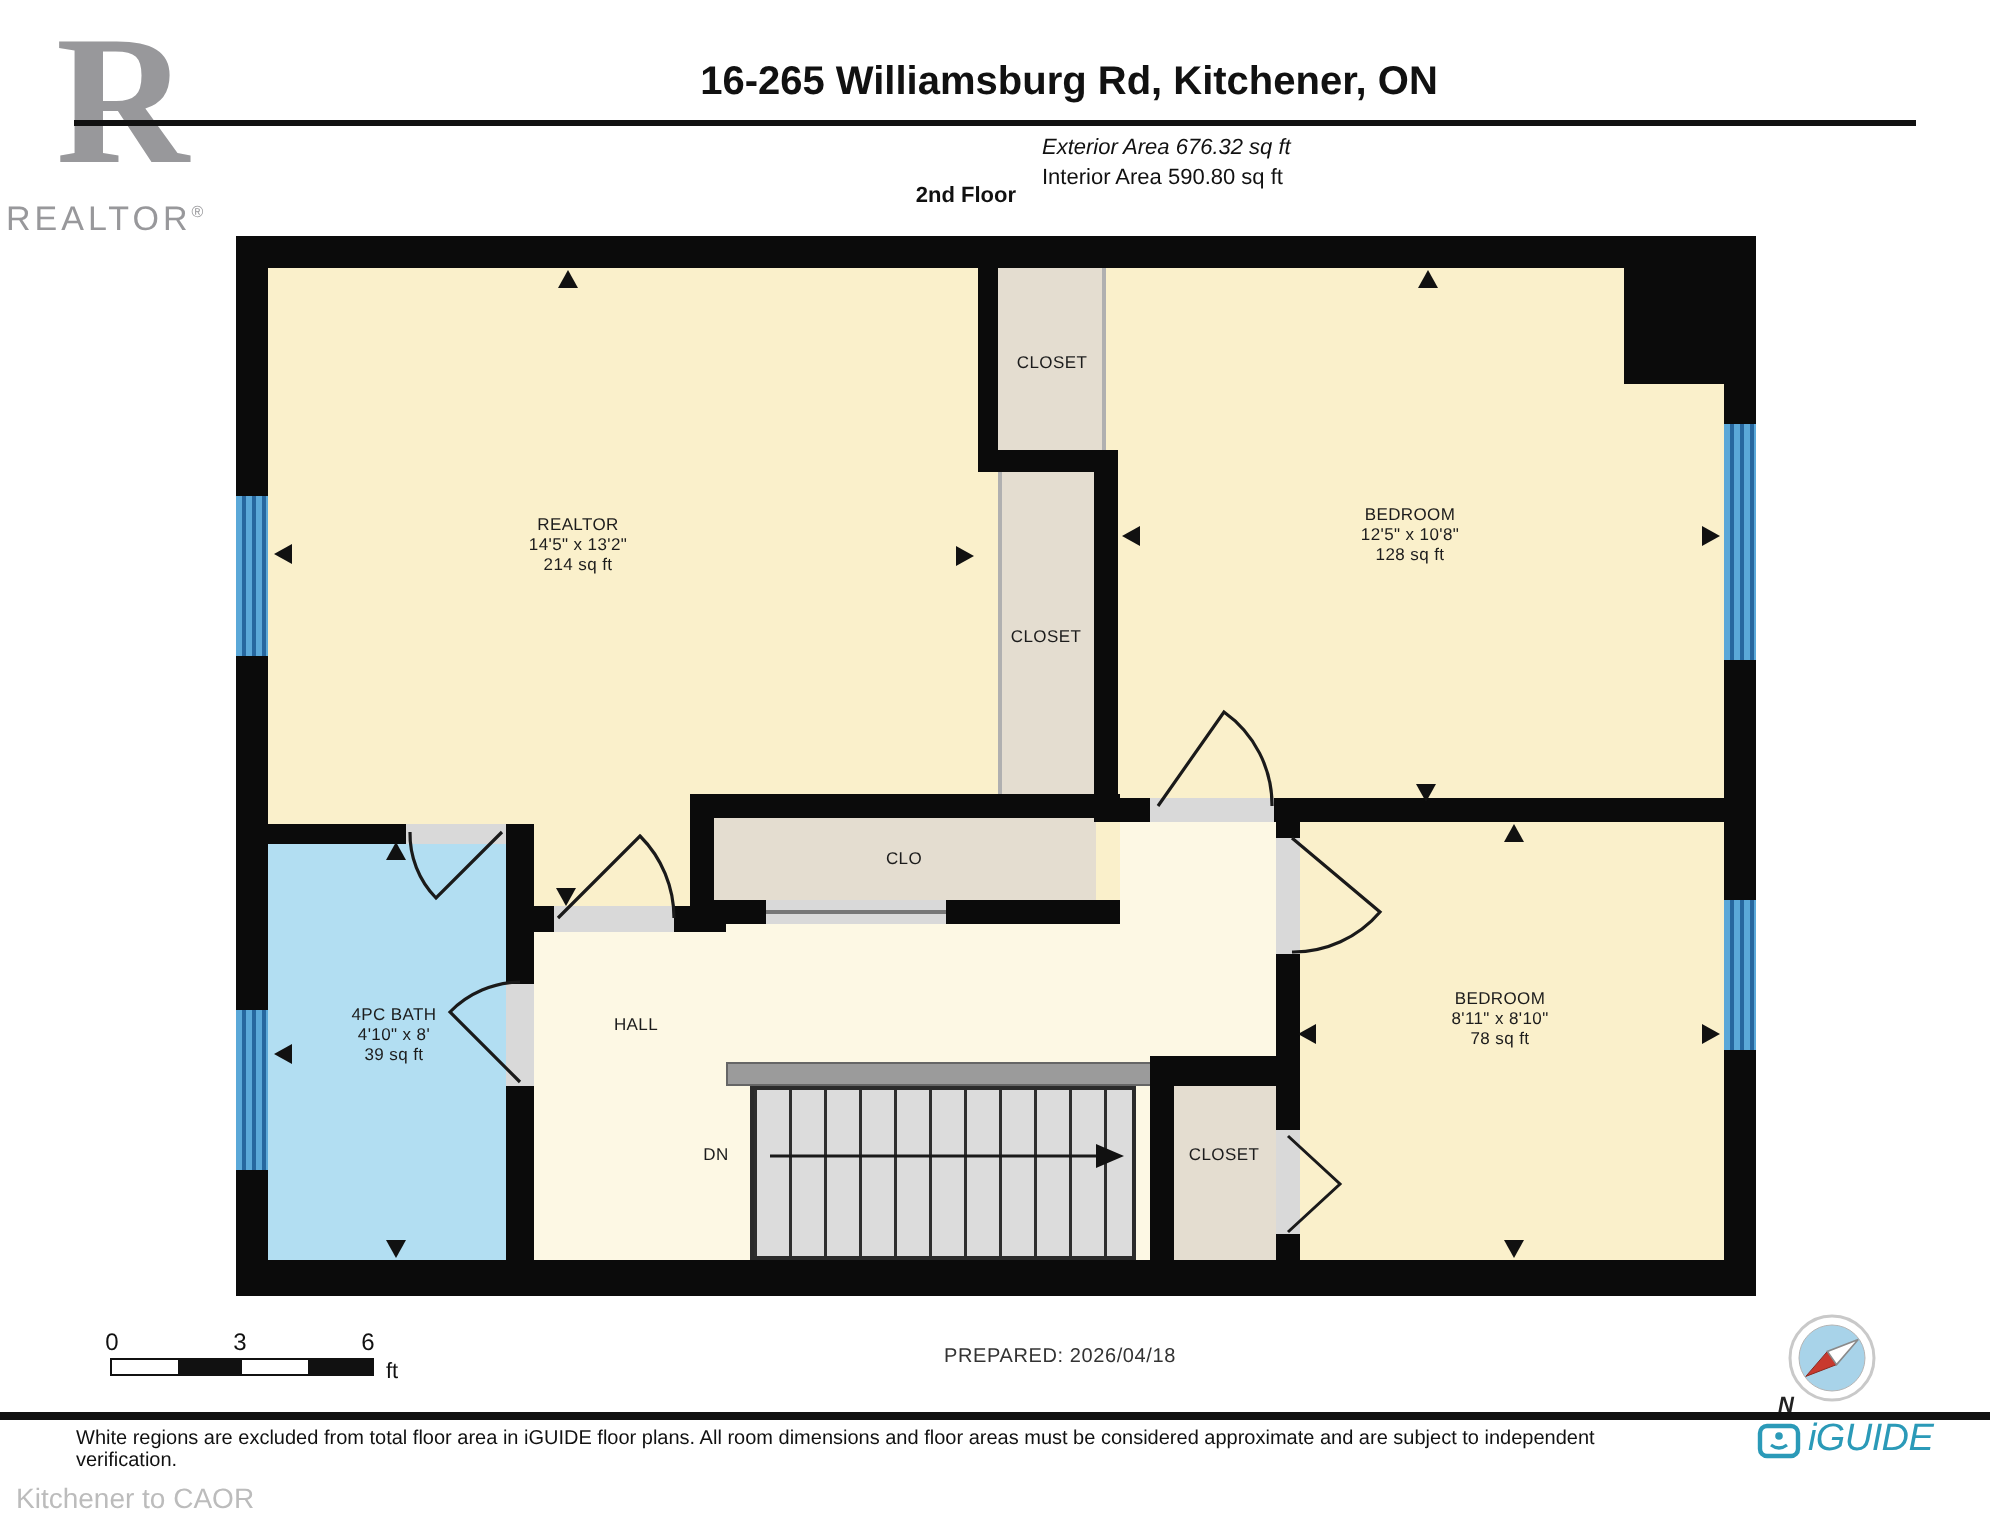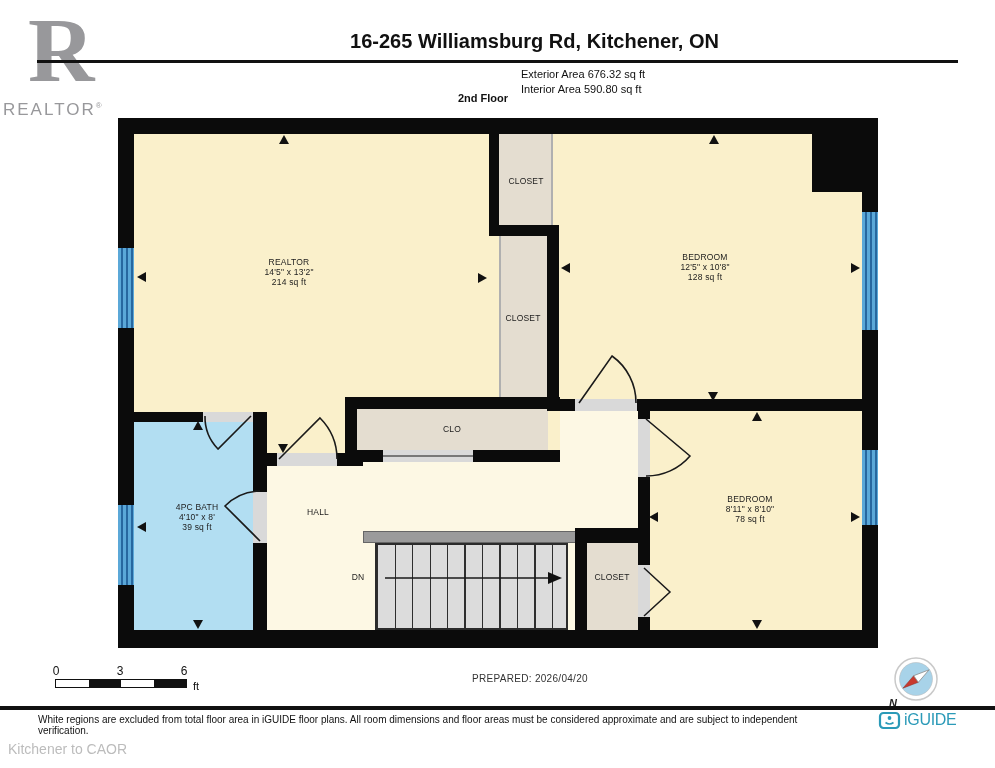--- a/index.html
+++ b/index.html
@@ -16,41 +16,41 @@
   .fl{position:absolute;}
   .gap{position:absolute;background:var(--door_gap);}
   .win{position:absolute;background:repeating-linear-gradient(90deg, var(--window) 0 3px, var(--window_stripe) 3px 5px);}
   
   .r-glyph{position:absolute;left:28px;top:2px;font-size:92px;font-weight:700;color:var(--logo_gray);line-height:96px;font-family:"Liberation Serif",serif;}
   .realtor-word{position:absolute;left:3px;top:100px;font-size:17px;letter-spacing:2px;color:var(--logo_gray);}
   .realtor-word sup{font-size:8px;}
   .page-title{position:absolute;left:0;top:30px;width:995px;text-align:center;font-size:20px;font-weight:700;margin:0;padding-left:37px;}
   .title-rule{position:absolute;left:37px;top:60px;width:921px;height:3px;background:#111;}
   .floor-label{position:absolute;left:385px;top:68px;width:123px;text-align:right;font-size:11px;font-weight:700;margin-top:24px;}
-  .area-line1{position:absolute;left:521px;top:68px;font-size:11px;}
+  .area-line1{position:absolute;left:521px;top:68px;font-size:11px;font-style:italic;}
   .area-line2{position:absolute;left:521px;top:83px;font-size:11px;}
   
   .rlabel{position:absolute;transform:translate(-50%,-50%);text-align:center;font-size:8.5px;line-height:10px;color:#1c1c1c;letter-spacing:0.2px;white-space:nowrap;z-index:30;}
   .stairs{position:absolute;left:375px;top:543px;width:193px;height:87px;background:var(--stair);border:2px solid #2b2b2b;box-sizing:border-box;
           background-image:repeating-linear-gradient(90deg,#2e2e2e 0 1.4px,transparent 1.4px 17.5px);}
   .stair-rail{position:absolute;left:363px;top:531px;width:215px;height:12px;background:var(--stair_rail);border:1px solid #666;box-sizing:border-box;}
   .thinline{position:absolute;background:#b0b0b0;}
   svg.overlay{position:absolute;left:0;top:0;z-index:25;pointer-events:none;}
   
   .scale-num{position:absolute;transform:translateX(-50%);font-size:12px;top:664px;}
   .scale-bar{position:absolute;left:55px;top:679px;width:130px;height:7px;border:1px solid #111;display:flex;box-sizing:content-box;}
   .scale-bar span{height:100%;flex:1;}
   .scale-ft{position:absolute;left:193px;top:680px;font-size:11px;}
   .prepared{position:absolute;left:440px;top:673px;width:180px;text-align:center;font-size:10px;color:#333;letter-spacing:0.3px;}
   .north-label{position:absolute;left:889px;top:697px;font-size:11px;font-style:italic;font-weight:700;color:#222;}
   
   .footer-rule{position:absolute;left:0;top:706px;width:995px;height:4px;background:#111;}
   .disclaimer{position:absolute;left:38px;top:714px;width:800px;font-size:10px;color:#111;}
   .iguide{position:absolute;left:878px;top:709px;display:flex;align-items:center;gap:3px;color:var(--iguide);}
-  .iguide-text{font-size:16px;letter-spacing:-0.3px;}
+  .iguide-text{font-size:19px;letter-spacing:-0.3px;font-style:italic;}
   .licensed{position:absolute;left:8px;top:741px;font-size:14px;color:#bcbcbc;}
 </style>
 </head>
 <body>
 
 <div class="canvas">
 
   <div class="r-glyph">R</div>
   <div class="realtor-word"><span>REALTOR</span><sup>®</sup></div>
   <h1 class="page-title">16-265 Williamsburg Rd, Kitchener, ON</h1>
@@ -173,21 +173,21 @@
   <div class="scale-num" style="left:56px;">0</div>
   <div class="scale-num" style="left:120px;">3</div>
   <div class="scale-num" style="left:184px;">6</div>
   <div class="scale-bar">
     <span style="background:#fff;"></span>
       <span style="background:#111;"></span>
       <span style="background:#fff;"></span>
       <span style="background:#111;"></span>
   </div>
   <div class="scale-ft">ft</div>
-  <div class="prepared">PREPARED: 2026/04/20</div>
+  <div class="prepared">PREPARED: 2026/04/18</div>
 
   <svg class="abs" style="left:888px;top:651px;" width="56" height="56" viewBox="0 0 56 56">
     <circle cx="28" cy="28" r="21" fill="#fff" stroke="#c9c9c9" stroke-width="1.5"></circle>
     <circle cx="28" cy="28" r="16.5" fill="var(--compass_fill)" stroke="#b5b5b5" stroke-width="0.5"></circle>
     <polygon points="14.9,37.2 25.7,24.7 30.3,31.3" fill="var(--compass_needle)" stroke="#8a2a20" stroke-width="0.5"></polygon>
     <polygon points="41.1,18.8 25.7,24.7 30.3,31.3" fill="#fff" stroke="#8a8a8a" stroke-width="0.8"></polygon>
   </svg>
   <div class="north-label">N</div>
 
   <div class="footer-rule"></div>

